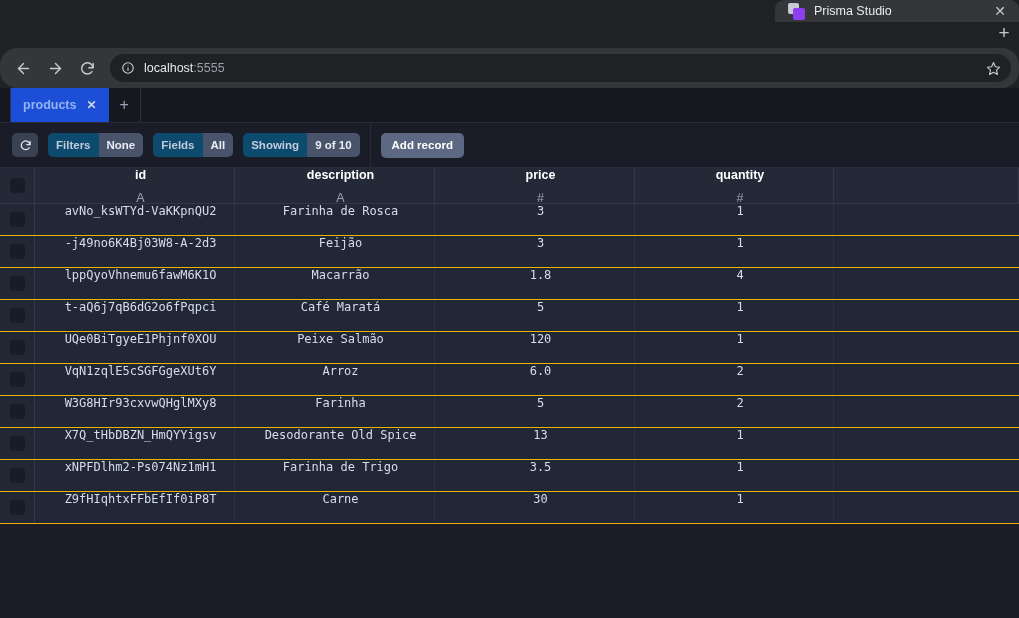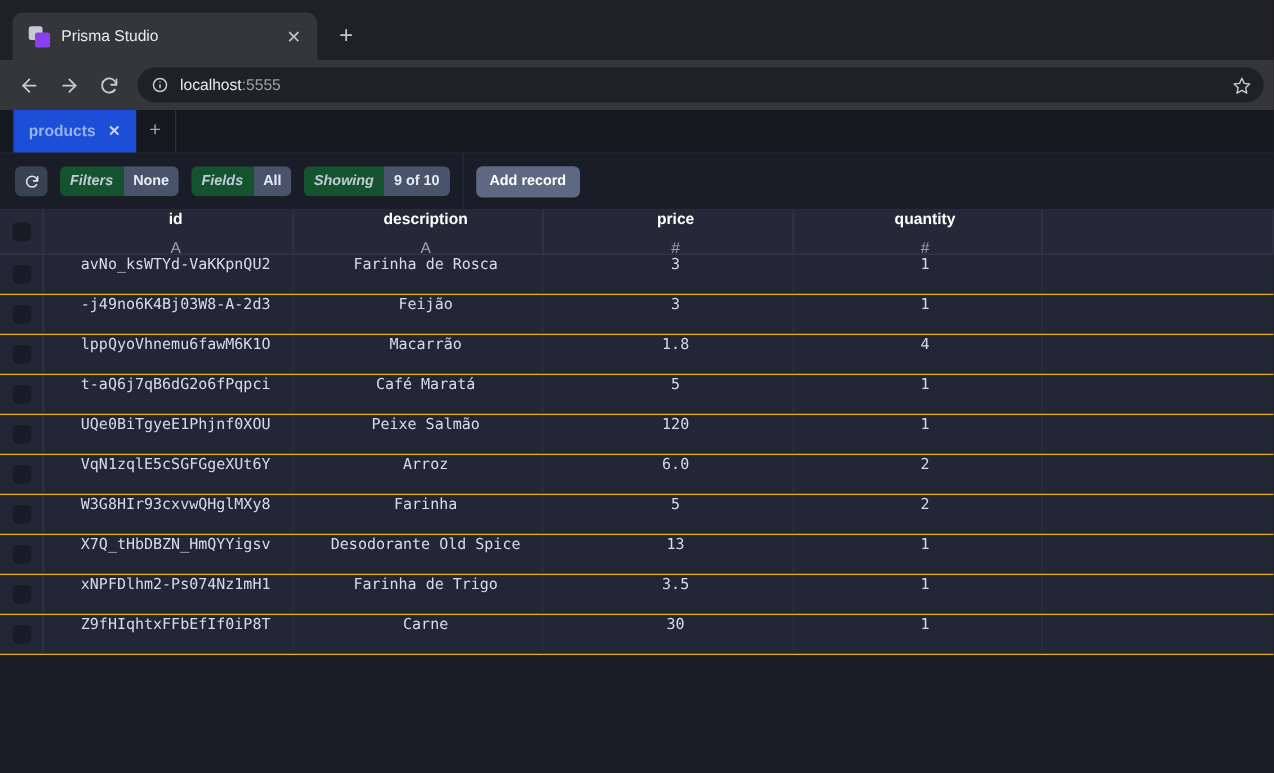--- a/index.html
+++ b/index.html
@@ -8,21 +8,21 @@
     background: #202124;
     font-family: "Liberation Sans", sans-serif;
     overflow: hidden;
   }
 
   
   .browser { width: 1019px; height: 618px; display: flex; flex-direction: column; }
 
   .tabstrip {
     height: 48px; background: #202124; position: relative;
-    display: flex; align-items: flex-end; padding-left: 10px;
+    display: flex; align-items: flex-end; padding-left: 10px; flex-direction: column;
   }
   .btab {
     position: relative; height: 38px; width: 244px;
     background: #35363a; border-radius: 9px 9px 0 0;
     display: flex; align-items: center; padding: 0 8px 0 13px;
   }
   .favicon { width: 17px; height: 17px; position: relative; flex: 0 0 auto; }
   .favicon .sq1 {
     position: absolute; left: 0; top: 0; width: 11px; height: 11px;
     background: #c9c9d4; border-radius: 2px;
@@ -41,21 +41,21 @@
     color: #c4c7c5; font-size: 14px; flex: 0 0 auto;
   }
   .newtab {
     width: 30px; height: 30px; margin: 0 0 4px 8px; border-radius: 50%;
     display: flex; align-items: center; justify-content: center;
     color: #c4c7c5; font-size: 19px; font-weight: 300;
   }
 
   .navbar {
     height: 40px; background: #35363a; display: flex; align-items: center;
-    padding: 0 8px; gap: 2px;
+    padding: 0 8px; gap: 2px; border-radius: 17px;
   }
   .navicon {
     width: 30px; height: 30px; border-radius: 50%;
     display: flex; align-items: center; justify-content: center;
     color: #c8cbcf; flex: 0 0 auto;
   }
   .omnibox {
     flex: 1 1 auto; height: 28px; background: #202124; border-radius: 14px;
     display: flex; align-items: center; padding: 0 10px 0 11px;
     margin-left: 6px; gap: 9px;
@@ -85,21 +85,21 @@
   .toolbar {
     height: 45px; display: flex; align-items: center; gap: 10px;
     padding: 0 12px; background: #1a1d27; border-bottom: 1px solid #272b38;
   }
   .tb-icon-btn {
     width: 26px; height: 24px; border-radius: 5px; background: #3a4152;
     display: flex; align-items: center; justify-content: center;
     color: #e3e7ef;
   }
   .pill { display: flex; height: 24px; border-radius: 5px; overflow: hidden; font-size: 11.5px; font-weight: 700; }
-  .pill .k { background: #14532d; color: #c3cbdb; padding: 0 8px; display: flex; align-items: center; font-style: italic; }
+  .pill .k { background: #0c4a6e; color: #c3cbdb; padding: 0 8px; display: flex; align-items: center; }
   .pill .v { background: #49536a; color: #e8ecf5; padding: 0 8px; display: flex; align-items: center; }
   .tb-sep { width: 1px; height: 45px; background: #272b38; }
   .btn-primary {
     height: 25px; border-radius: 5px; background: #5d6882; color: #ffffff;
     font-size: 11.5px; font-weight: 700; padding: 0 11px;
     display: flex; align-items: center;
   }
 
   
   .grid { flex: 1 1 auto; overflow: hidden; }

